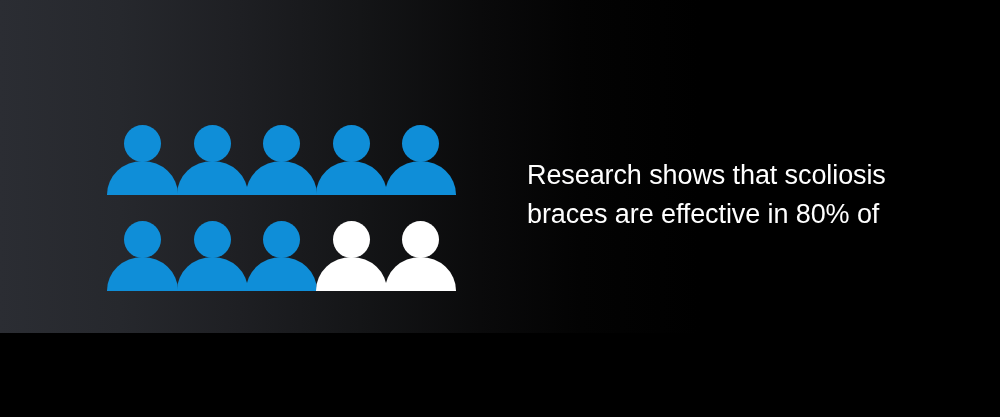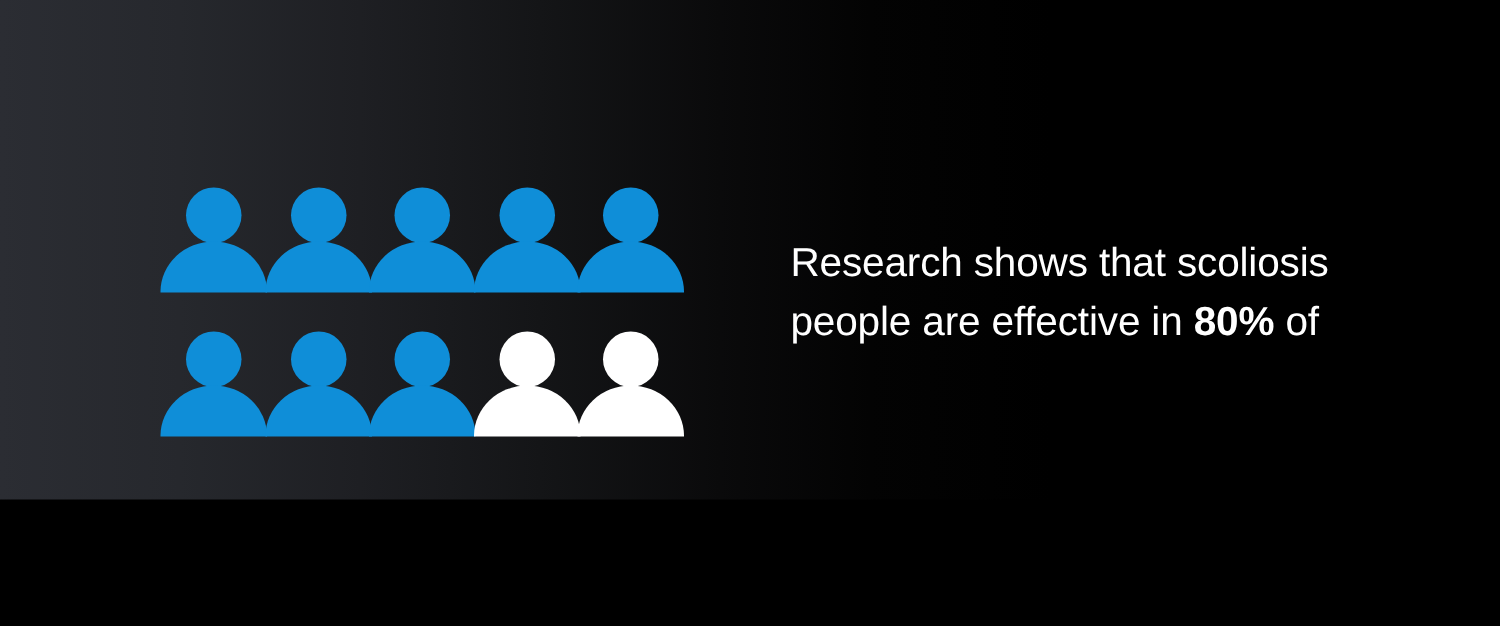--- a/index.html
+++ b/index.html
@@ -85,21 +85,21 @@
   #caption .cap-line {
     display: block;
     color: #ffffff;
     font-size: 27px;
     line-height: 38.5px;
     font-weight: 400;
     letter-spacing: -0.1px;
     white-space: nowrap;
   }
   #caption .cap-strong {
-    font-weight: 700;
+    font-weight: 400;
     margin-top: 24px;
   }
 </style>
 </head>
 <body>
 
 <div id="infographic">
 
   <div id="pictogram">
 
@@ -146,16 +146,16 @@
       <div class="person-icon unfilled" style="left: 278.4px; color: rgb(255, 255, 255);">
         <span class="head"></span>
         <span class="body"></span>
       </div>
     </div>
 
   </div>
 
   <div id="caption">
     <span class="cap-line">Research shows that scoliosis</span>
-    <span class="cap-line"><span>people are effective in </span><span class="cap-strong">80%</span><span> of</span></span>
+    <span class="cap-line"><span>braces are effective in </span><span class="cap-strong">80%</span><span> of</span></span>
   </div>
 
 </div>
 
 </body></html>

